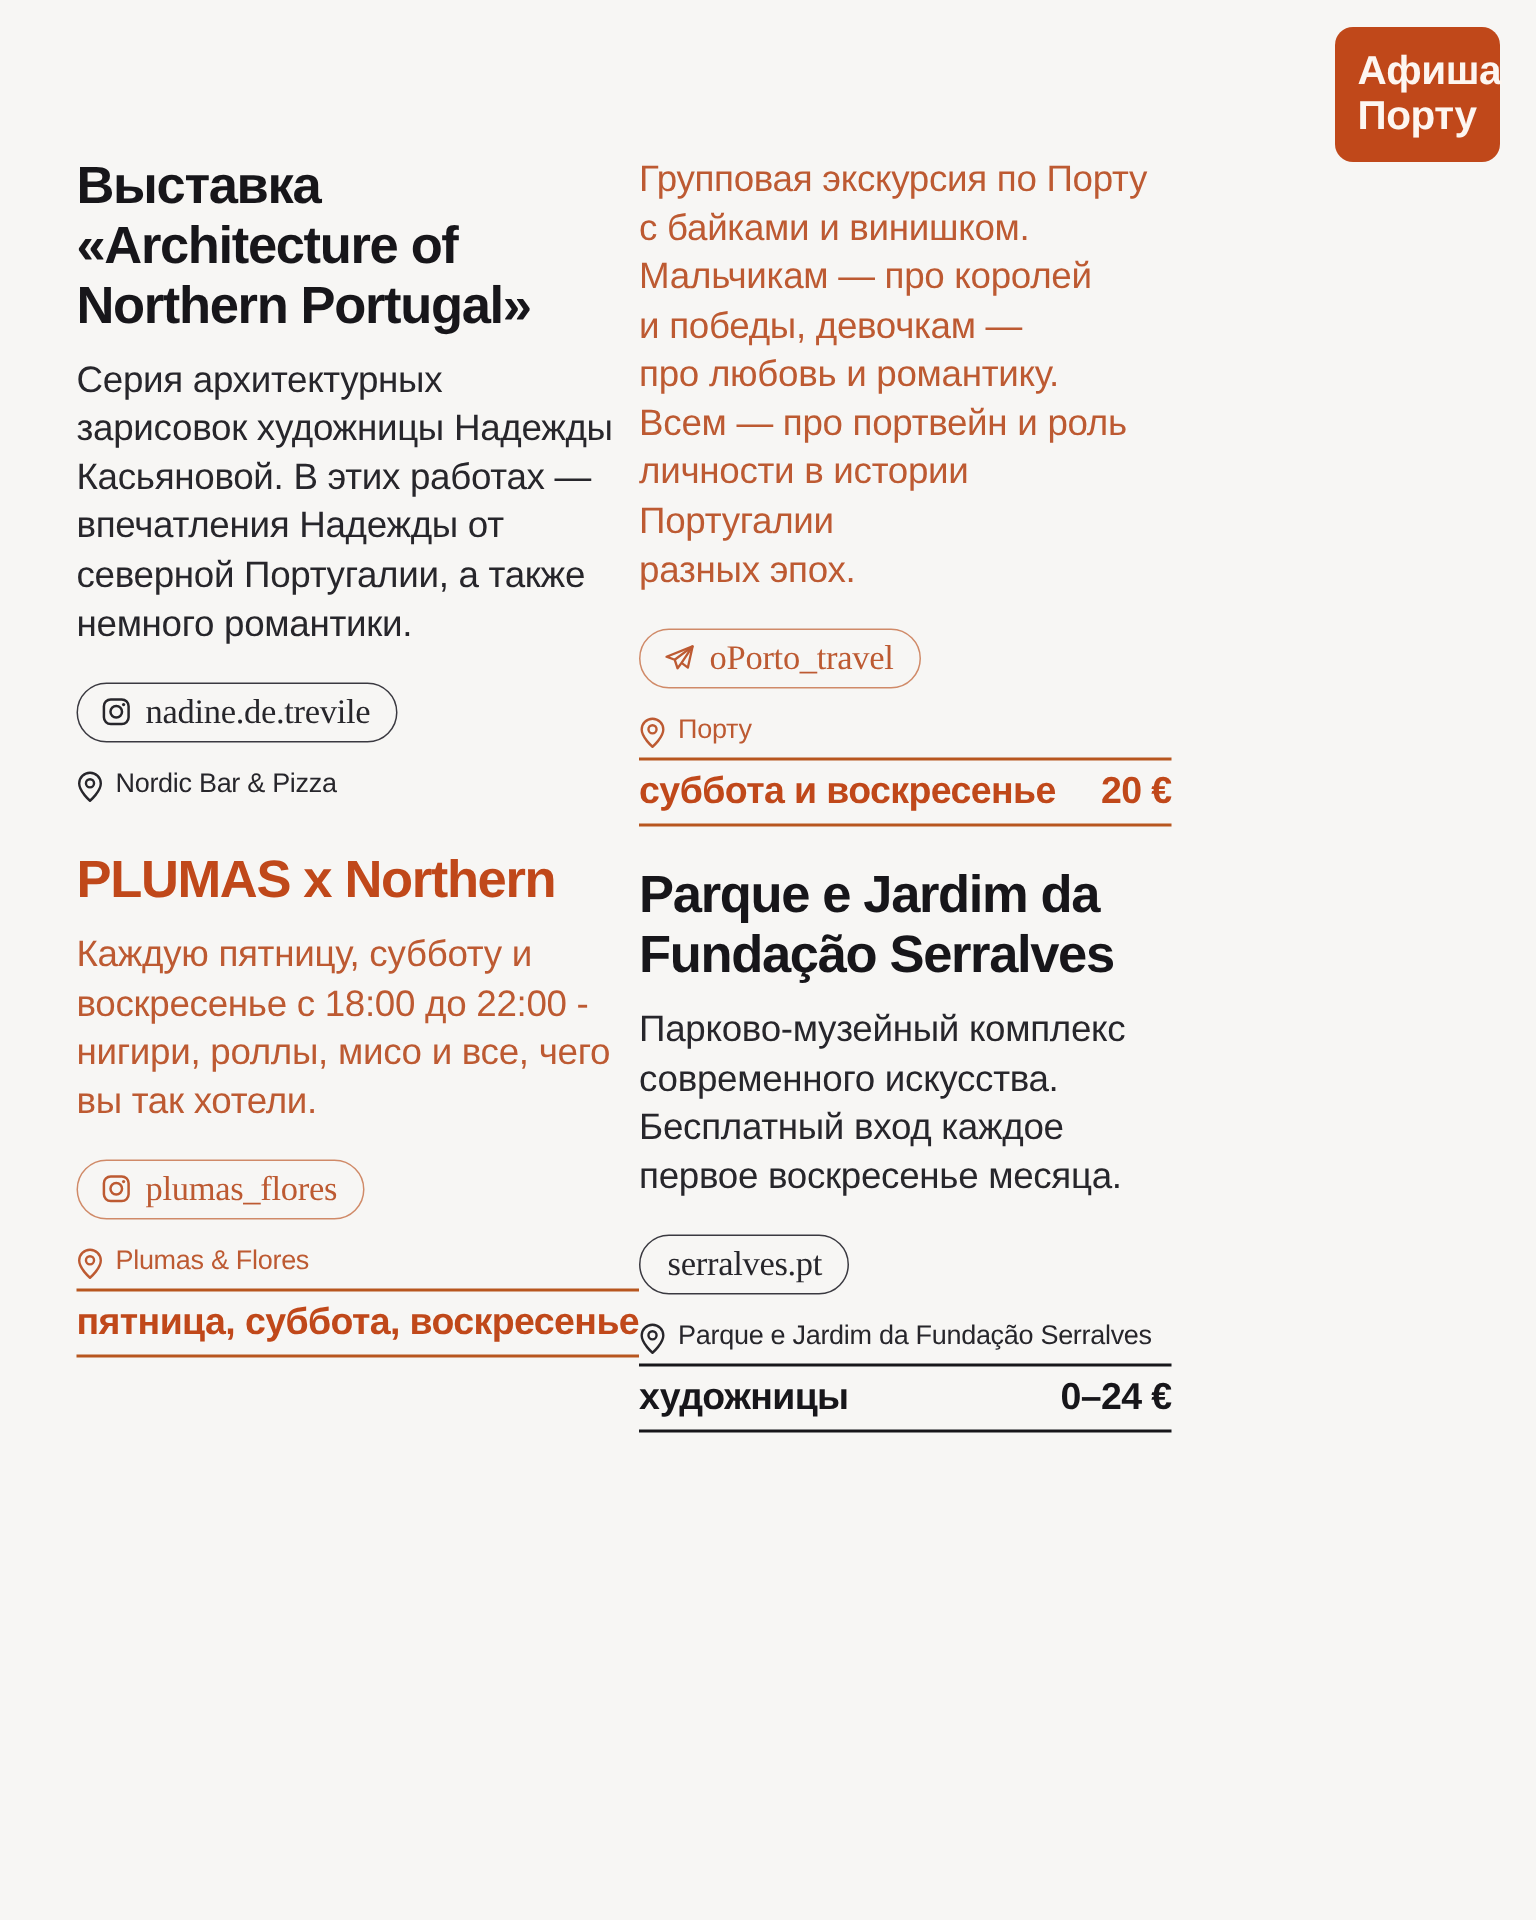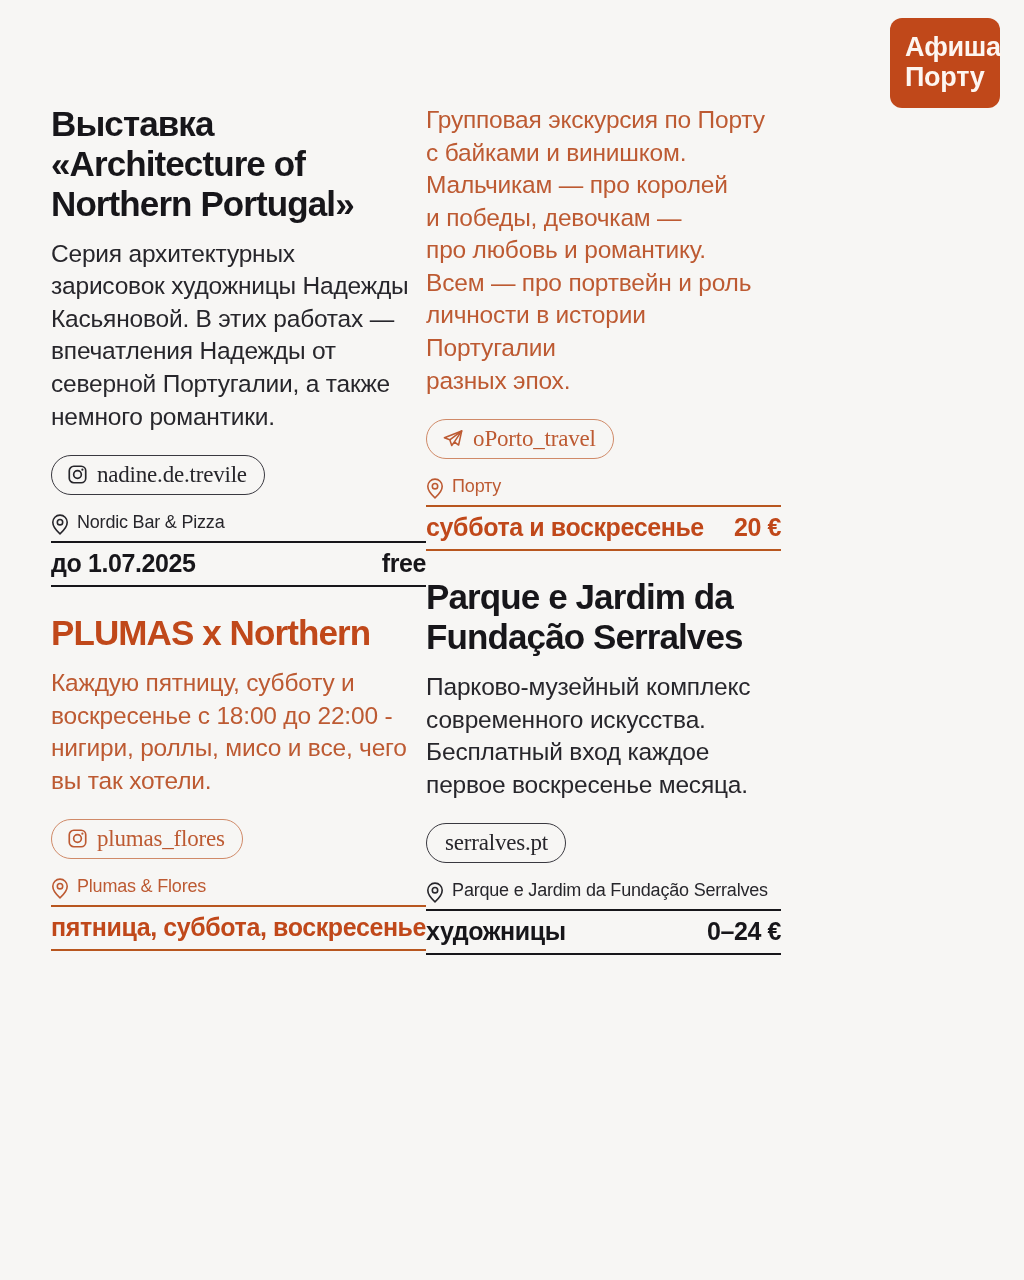--- a/index.html
+++ b/index.html
@@ -155,23 +155,20 @@
             <circle cx="12" cy="12" r="4.4" stroke="#27262b" stroke-width="1.9"></circle>
             <circle cx="17.6" cy="6.5" r="1.25" fill="#27262b"></circle>
           </svg>
           <span>nadine.de.trevile</span>
         </div><div class="venue">
           <svg class="pin-icon" width="18" height="21" viewBox="0 0 18 21" fill="none">
             <path d="M9 1.15c-4.0 0-7.2 3.2-7.2 7.2 0 5.3 7.2 11.5 7.2 11.5s7.2-6.2 7.2-11.5c0-4.0-3.2-7.2-7.2-7.2Z" stroke="#27262b" stroke-width="1.6" stroke-linejoin="round"></path>
             <circle cx="9" cy="8.2" r="2.7" stroke="#27262b" stroke-width="1.6"></circle>
           </svg>
           <span class="venue-text">Nordic Bar &amp; Pizza</span>
-        </div><div class="meta-row">
-          <span class="meta-when">до 1.07.2025</span>
-          <span class="meta-price">free</span>
         </div></div>
       <div class="card accent"><h2 class="card-title">PLUMAS x Northern</h2><p class="card-desc">Каждую пятницу, субботу и
 воскресенье с 18:00 до 22:00 -
 нигири, роллы, мисо и все, чего
 вы так хотели.</p><div class="pill">
           <svg width="21" height="21" viewBox="0 0 24 24" fill="none">
             <rect x="2.6" y="2.6" width="18.8" height="18.8" rx="5.2" stroke="#bd5a32" stroke-width="1.9"></rect>
             <circle cx="12" cy="12" r="4.4" stroke="#bd5a32" stroke-width="1.9"></circle>
             <circle cx="17.6" cy="6.5" r="1.25" fill="#bd5a32"></circle>
           </svg>

